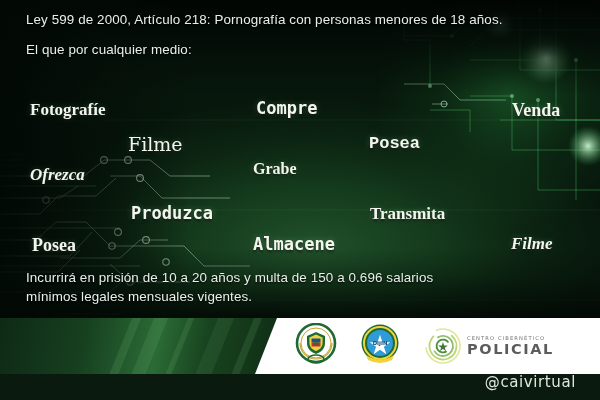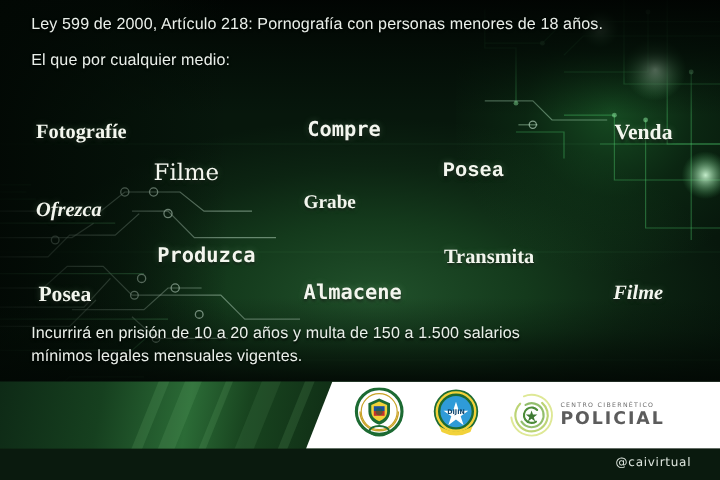--- a/index.html
+++ b/index.html
@@ -84,21 +84,21 @@
     clip-path:polygon(22px 0, 100% 0, 100% 100%, 0 100%);
   }
   .logos{
     position:absolute;right:0;top:0;width:345px;height:56px;
     display:flex;align-items:center;justify-content:flex-start;
     padding-left:40px;gap:22px;box-sizing:border-box;
   }
   .logo{position:relative;}
   .handle{
     position:absolute;right:24px;bottom:9px;
-    color:#dfe7df;font-size:10px;letter-spacing:.6px;
+    color:#dfe7df;font-size:15px;letter-spacing:.6px;
     font-family:"DejaVu Sans",sans-serif;
   }
   .bot-strip{
     position:absolute;left:0;bottom:0;width:600px;height:26px;
     background:#0a1a0e;
   }
 </style>
 </head>
 <body>
 
@@ -230,21 +230,21 @@
       <div class="w f-ital" style="left: 30px; top: 165px; font-size: 17px;">Ofrezca</div>
       <div class="w f-round" style="left: 253px; top: 160px; font-size: 16px;">Grabe</div>
       <div class="w f-mono" style="left: 131px; top: 203px; font-size: 17px;">Produzca</div>
       <div class="w f-round" style="left: 370px; top: 204px; font-size: 17px;">Transmita</div>
       <div class="w f-round" style="left: 32px; top: 235px; font-size: 18px;">Posea</div>
       <div class="w f-mono" style="left: 253px; top: 234px; font-size: 17px;">Almacene</div>
       <div class="w f-ital" style="left: 511px; top: 234px; font-size: 17px;">Filme</div>
     </div>
 
   <div class="header" style="top:268px;">
-    <div>Incurrirá en prisión de 10 a 20 años y multa de 150 a 1.500 salarios</div>
+    <div>Incurrirá en prisión de 10 a 20 años y multa de 150 a 0.696 salarios</div>
     <div>mínimos legales mensuales vigentes.</div>
   </div>
 
   <div class="footer-band">
 
     <div class="footer-green">
       <div class="stripe" style="left:120px"></div>
       <div class="stripe" style="left:142px;width:14px;background:rgba(160,230,160,.10)"></div>
       <div class="stripe" style="left:176px;width:6px"></div>
       <div class="stripe" style="left:206px;width:16px;background:rgba(140,210,140,.09)"></div>

